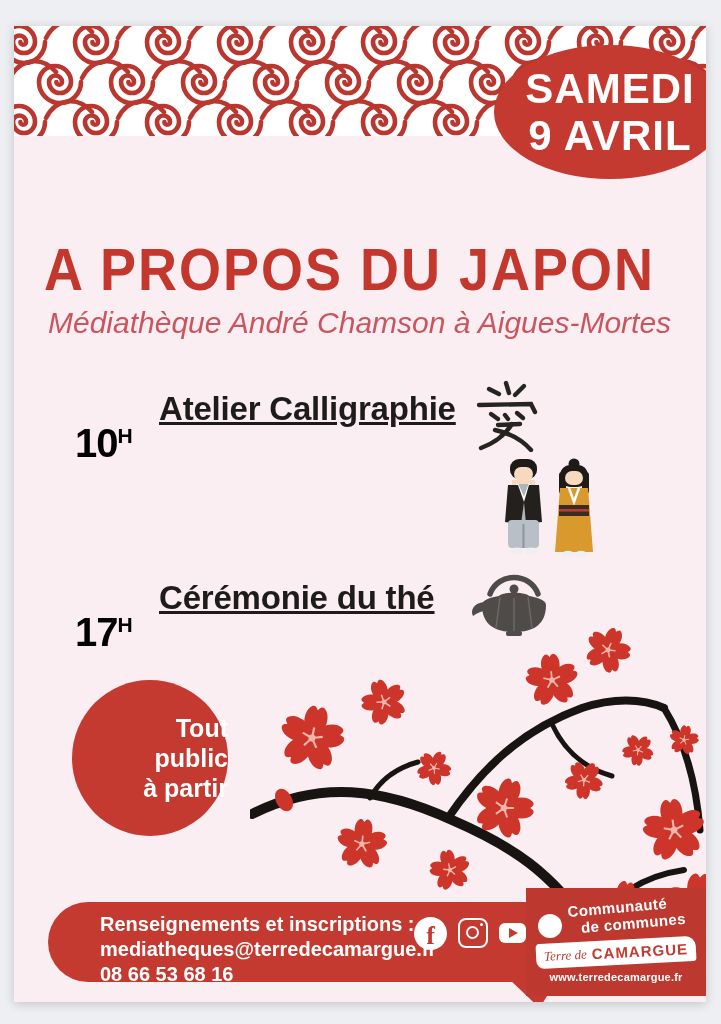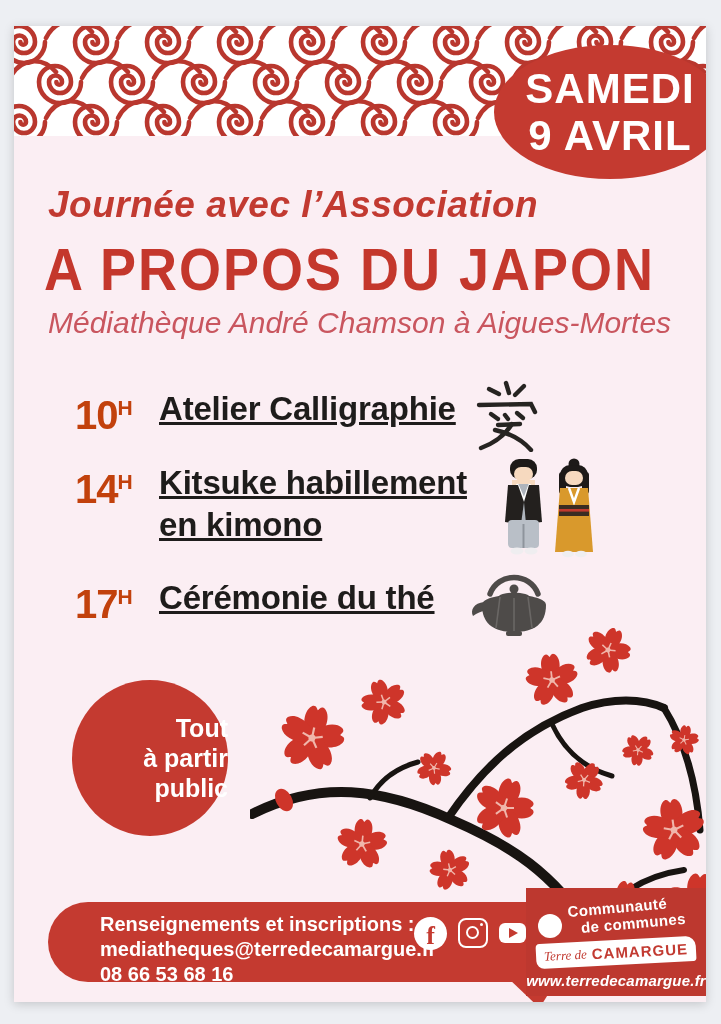--- a/index.html
+++ b/index.html
@@ -27,22 +27,22 @@
     position:absolute;left:30px;top:210px;width:650px;
     font-weight:bold;font-size:54px;color:#c4372c;letter-spacing:2px;
     transform:scaleY(1.08);transform-origin:top left;white-space:nowrap;
   }
   .subtitle{
     position:absolute;left:34px;top:280px;
     font-style:italic;font-weight:400;font-size:30px;color:#c9565f;
   }
   .sched-row{position:absolute;left:61px;display:flex;align-items:flex-start;}
   .sched-time{
-    color:#c2410c;font-weight:bold;font-size:40px;line-height:40px;width:84px;
-    letter-spacing:-1px;white-space:nowrap;
+    color:#000000;font-weight:bold;font-size:40px;line-height:40px;width:84px;
+    letter-spacing:-1px;white-space:nowrap;margin-top:28px;
   }
   .sched-sup{font-size:21px;vertical-align:14px;letter-spacing:0;}
   .sched-label{
     color:#1e1c1b;font-weight:bold;font-size:33px;line-height:42px;width:310px;
     letter-spacing:-0.2px;
     text-decoration:underline;
   }
   .row-1{top:362px;} .row-2{top:436px;} .row-3{top:551px;justify-content:space-between;}
   .icon-abs{position:absolute;z-index:2;}
   .audience-badge{
@@ -74,21 +74,21 @@
     font-weight:bold;font-size:15px;line-height:17px;letter-spacing:.4px;
   }
   .logo-org .l2{padding-left:12px;}
   .logo-brush{
     position:absolute;left:10px;top:52px;width:160px;height:25px;background:#fff;
     transform:rotate(-3deg);border-radius:4px 10px 3px 8px;
     display:flex;align-items:center;justify-content:center;gap:5px;
   }
   .brand-prefix{color:#c23a31;font-family:"Liberation Serif",serif;font-style:italic;font-size:13px;}
   .brand-name{color:#c23a31;font-weight:bold;font-size:15px;letter-spacing:1px;}
-  .logo-url{position:absolute;left:0;right:0;bottom:7px;text-align:center;font-weight:bold;font-size:15px;letter-spacing:.2px;font-style:italic;}
+  .logo-url{position:absolute;left:0;right:0;bottom:13px;text-align:center;font-weight:bold;font-size:11px;letter-spacing:.2px;}
   .fb-icon{width:33px;height:33px;border-radius:50%;background:#fff;position:relative;}
   .fb-icon span{
     position:absolute;left:0;right:0;top:4px;text-align:center;color:#c43a30;
     font-weight:bold;font-size:26px;font-family:"Liberation Serif",serif;
   }
   .ig-icon{width:26px;height:26px;border:2.5px solid #fff;border-radius:8px;position:relative;}
   .ig-icon .lens{position:absolute;left:6px;top:6px;width:9px;height:9px;border:2.5px solid #fff;border-radius:50%;}
   .ig-icon .dot{position:absolute;right:3px;top:3px;width:3px;height:3px;border-radius:50%;background:#fff;}
   .yt-icon{width:27px;height:20px;background:#fff;border-radius:6px;position:relative;}
   .yt-icon .tri{
@@ -144,31 +144,26 @@
           <use href="#sp" transform="translate(658,96)"></use>
       </g>
     </svg>
   </div>
 
   <div class="date-badge">
     <div>SAMEDI</div>
     <div>9 AVRIL</div>
   </div>
 
-  <div class="intro">Journée avec l’Association</div>
   <div class="main-title">A PROPOS DU JAPON</div>
   <div class="subtitle">Médiathèque André Chamson à Aigues-Mortes</div>
 
   <div class="sched-row row-1">
     <div class="sched-time"><span>10</span><span class="sched-sup">H</span></div>
     <div class="sched-label">Atelier Calligraphie</div>
-  </div>
-  <div class="sched-row row-2">
-    <div class="sched-time"><span>14</span><span class="sched-sup">H</span></div>
-    <div class="sched-label">Kitsuke habillement en kimono</div>
   </div>
   <div class="sched-row row-3">
     <div class="sched-time"><span>17</span><span class="sched-sup">H</span></div>
     <div class="sched-label">Cérémonie du thé</div>
   </div>
 
   <div class="icon-abs" style="left:458px;top:354px;">
     <svg width="70" height="72" viewBox="0 0 70 72" fill="none" stroke="#262421" stroke-width="4.4" stroke-linecap="round">
       <path d="M 17 9 l 10 5"></path>
         <path d="M 34 3 l 3 10"></path>
@@ -225,22 +220,22 @@
         <path d="M 30 29 L 26 60"></path>
           <path d="M 44 30 L 44 63"></path>
           <path d="M 58 29 L 62 60"></path>
       </g>
       <rect x="36" y="63" width="16" height="5" rx="2" fill="#4e4b49"></rect>
     </svg>
   </div>
 
   <div class="audience-badge">
     <div>Tout</div>
+    <div>public</div>
     <div>à partir</div>
-    <div>public</div>
   </div>
 
   <div class="blossoms">
     <svg width="456" height="316" viewBox="0 0 456 316">
       <defs>
         <g id="fl">
           <g fill="#ce352a">
             <path d="M 0 3 C -9 -4 -11 -18 -5 -23 C -2 -25 -1 -22 0 -21 C 1 -22 2 -25 5 -23 C 11 -18 9 -4 0 3 Z"></path>
             <path d="M 0 3 C -9 -4 -11 -18 -5 -23 C -2 -25 -1 -22 0 -21 C 1 -22 2 -25 5 -23 C 11 -18 9 -4 0 3 Z" transform="rotate(72)"></path>
             <path d="M 0 3 C -9 -4 -11 -18 -5 -23 C -2 -25 -1 -22 0 -21 C 1 -22 2 -25 5 -23 C 11 -18 9 -4 0 3 Z" transform="rotate(144)"></path>

